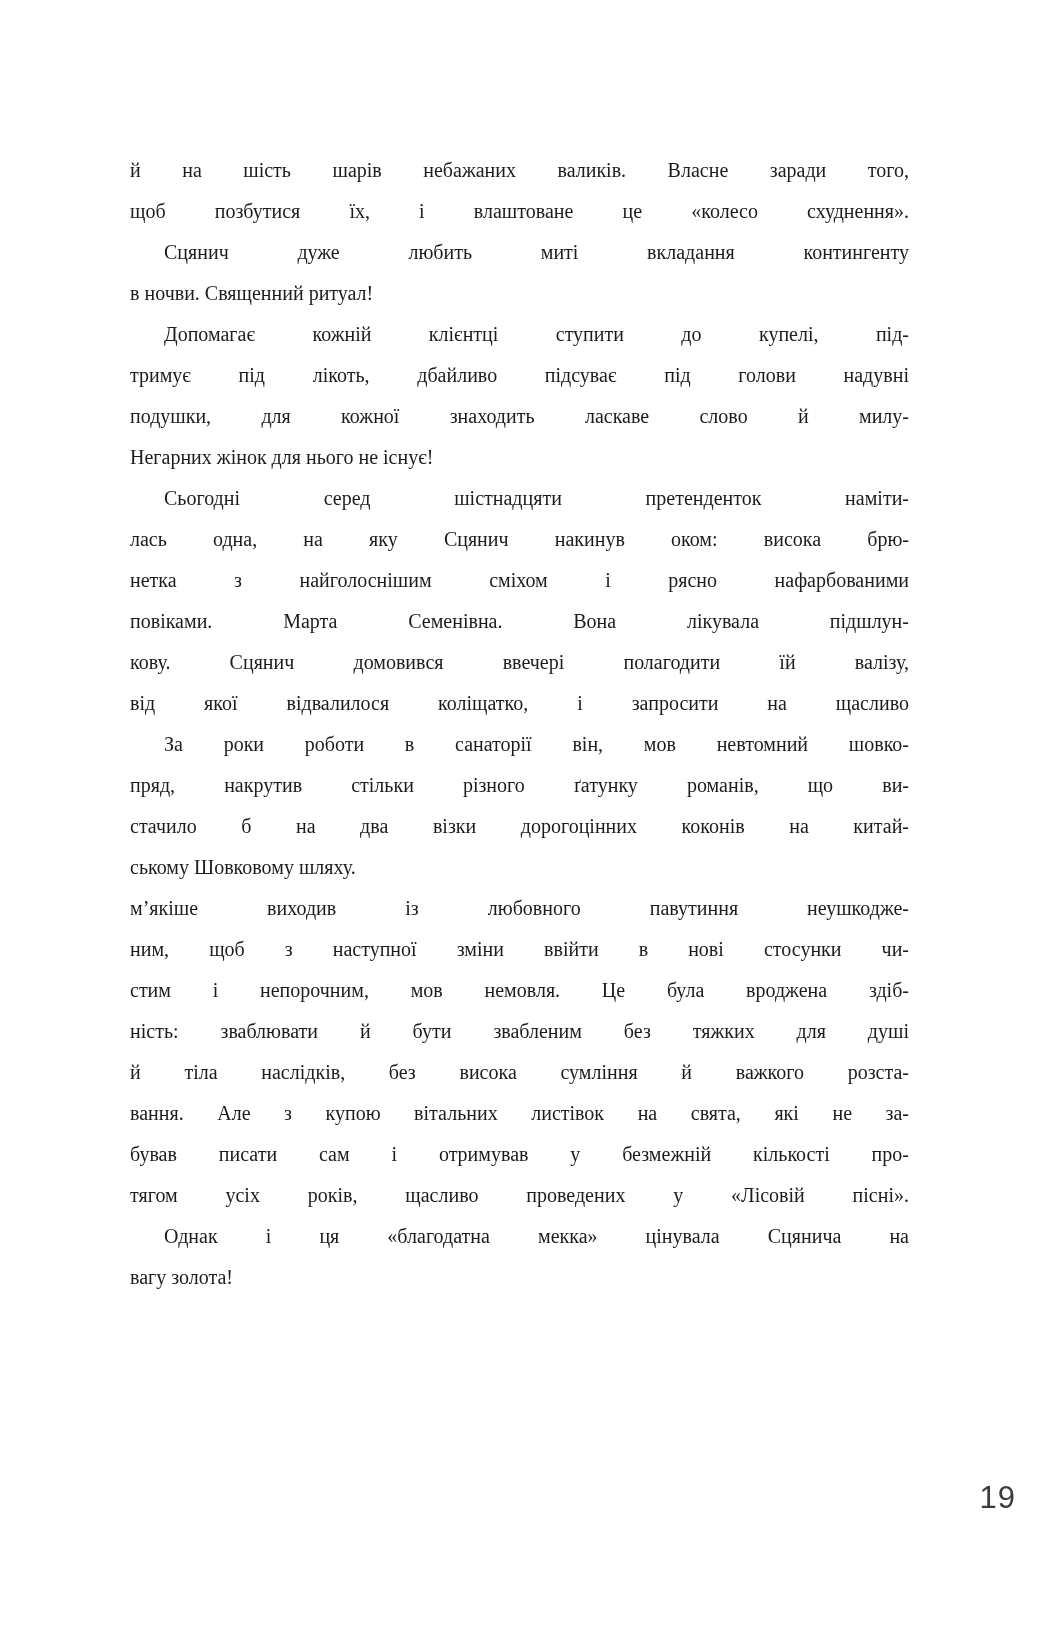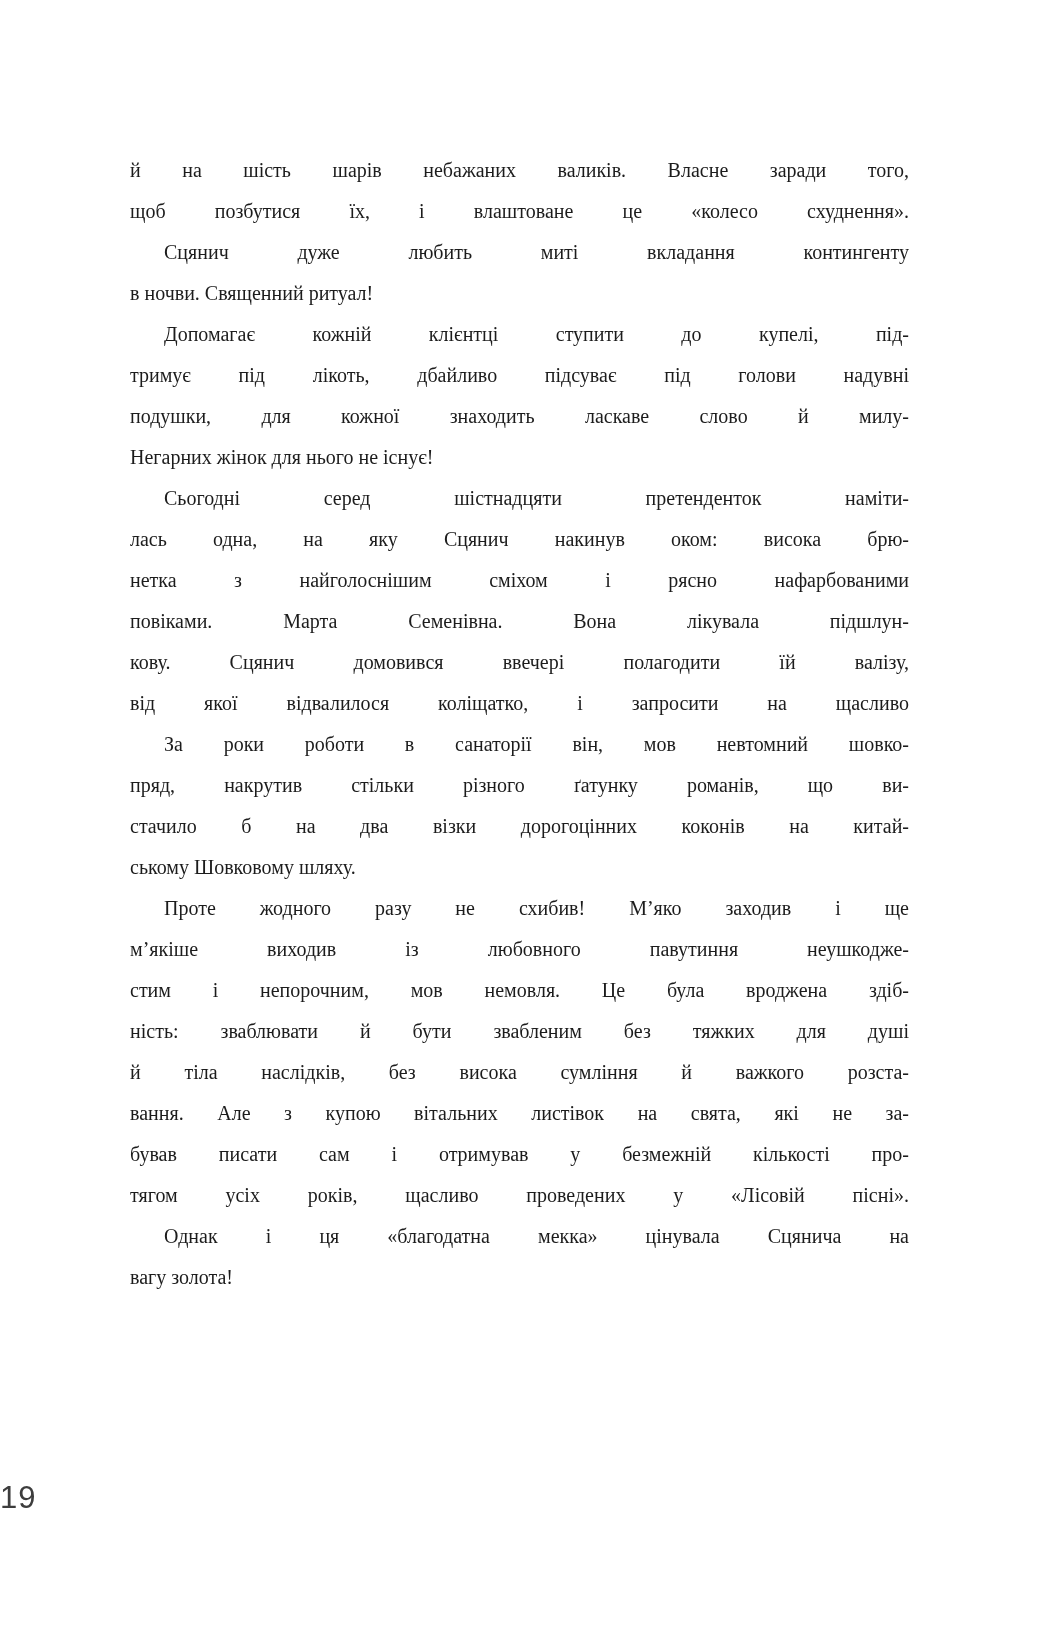--- a/index.html
+++ b/index.html
@@ -36,24 +36,24 @@
   }
   .line.first-indent {
     padding-left: 34px;
   }
   .line.last-short {
     text-align: right;
     text-align-last: left;
   }
   .folio {
     position: absolute;
-    left: 0;
+    left: 16px;
     top: 1480px;
     width: 1000px;
-    text-align: left;
+    text-align: right;
     font-family: "Liberation Sans", "DejaVu Sans", sans-serif;
     font-size: 31px;
     line-height: 36px;
     font-weight: 400;
     letter-spacing: 1px;
     color: #3d3d3d;
   }
 </style>
 </head>
 <body>
@@ -82,22 +82,22 @@
         <span class="line">кову. Сцянич домовився ввечері полагодити їй валізу,</span>
         <span class="line">від якої відвалилося коліщатко, і запросити на щасливо</span>
       </p>
       <p class="para">
         <span class="line first-indent">За роки роботи в санаторії він, мов невтомний шовко-</span>
         <span class="line">пряд, накрутив стільки різного ґатунку романів, що ви-</span>
         <span class="line">стачило б на два візки дорогоцінних коконів на китай-</span>
         <span class="line last-short">ському Шовковому шляху.</span>
       </p>
       <p class="para">
-        <span class="line first-indent">Проте жодного разу не схибив! М’яко заходив і ще</span>
         <span class="line">м’якіше виходив із любовного павутиння неушкодже-</span>
+        <span class="line">ним, щоб з наступної зміни ввійти в нові стосунки чи-</span>
         <span class="line">стим і непорочним, мов немовля. Це була вроджена здіб-</span>
         <span class="line">ність: зваблювати й бути звабленим без тяжких для душі</span>
         <span class="line">й тіла наслідків, без висока сумління й важкого розста-</span>
         <span class="line">вання. Але з купою вітальних листівок на свята, які не за-</span>
         <span class="line">бував писати сам і отримував у безмежній кількості про-</span>
         <span class="line">тягом усіх років, щасливо проведених у «Лісовій пісні».</span>
       </p>
       <p class="para">
         <span class="line first-indent">Однак і ця «благодатна мекка» цінувала Сцянича на</span>
         <span class="line last-short">вагу золота!</span>

